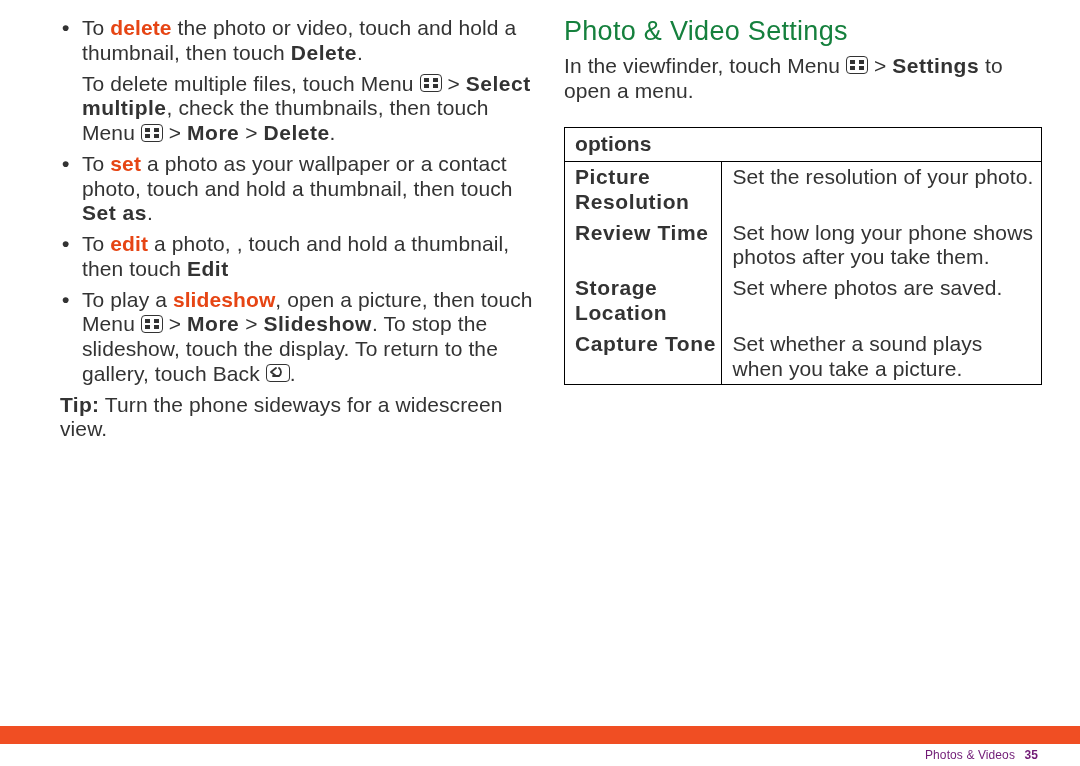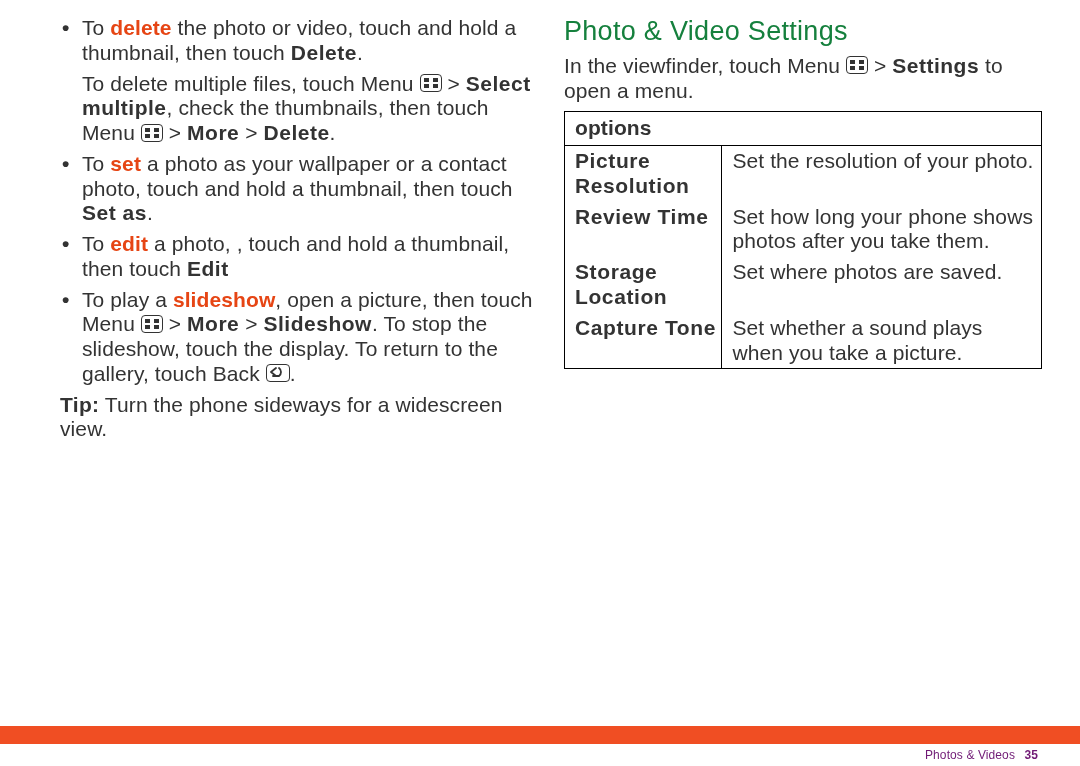--- a/index.html
+++ b/index.html
@@ -62,21 +62,21 @@
       linear-gradient(#333,#333) left 0 top 0/5px 4px no-repeat,
       linear-gradient(#333,#333) right 0 top 0/5px 4px no-repeat,
       linear-gradient(#333,#333) left 0 bottom 0/5px 4px no-repeat,
       linear-gradient(#333,#333) right 0 bottom 0/5px 4px no-repeat;
   }
   .icon-back{width:22px;}
   .icon-back svg{position:absolute;left:2px;top:1px;width:16px;height:12px;}
   table.opt{
     border-collapse:collapse;
     width:100%;
-    margin-top:8px;
+    margin-top:24px;
   }
   table.opt th{
     border:1.5px solid #000;
     text-align:left;
     font-weight:700;
     padding:4px 10px 4px 10px;
     font-size:21px;
   }
   table.opt td{
     border-left:1.5px solid #000;

